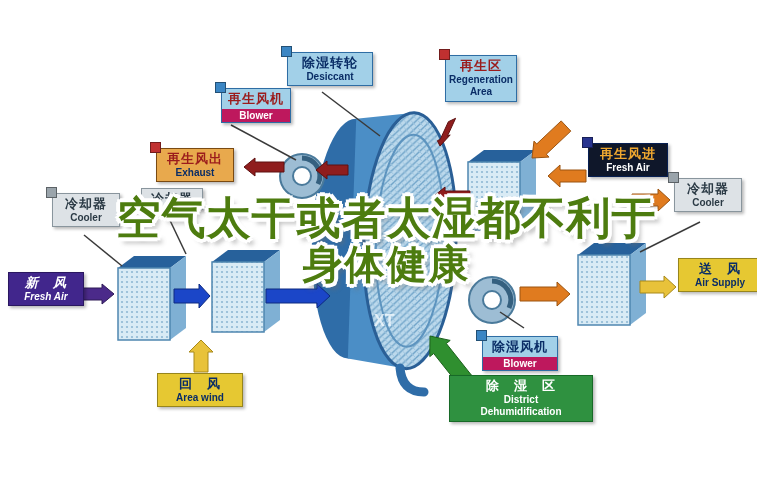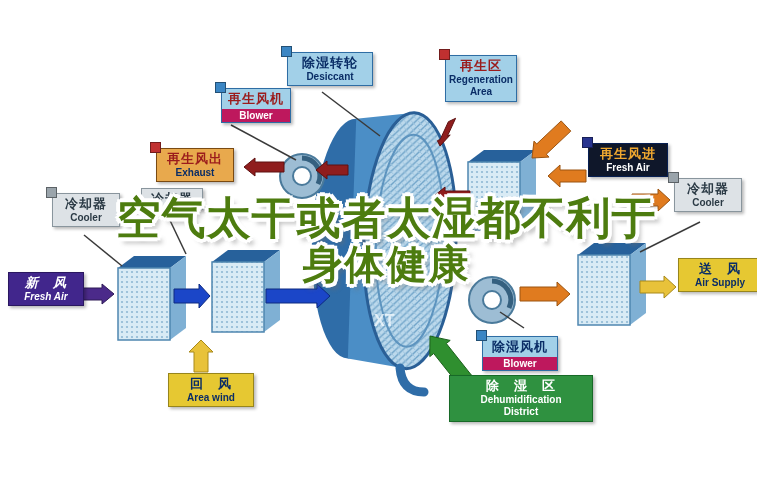--- a/index.html
+++ b/index.html
@@ -31,21 +31,21 @@
   #lb-desiccant{left:287px;top:52px;width:78px;}
   #lb-regen-area{left:409px;top:55px;width:64px;margin-left:36px;}
   #lb-regen-blower{left:201px;top:88px;width:62px;margin-left:20px;}
   #lb-heater{left:528px;top:92px;width:76px;}
   #lb-exhaust{left:156px;top:148px;width:70px;}
   #lb-regen-fresh{left:588px;top:143px;width:72px;}
   #lb-cooler-left{left:52px;top:193px;width:60px;}
   #lb-cooler-mid{left:141px;top:188px;width:54px;}
   #lb-cooler-right{left:674px;top:178px;width:60px;}
   #lb-fresh-air{left:8px;top:272px;width:68px;font-style:italic;}
-  #lb-back-wind{left:168px;top:373px;width:78px;}
+  #lb-back-wind{left:157px;top:373px;width:78px;}
   #lb-dehumid-blower{left:482px;top:328px;width:68px;margin-top:8px;}
   #lb-dehumid-district{left:443px;top:375px;width:136px;}
   #lb-air-supply{left:678px;top:258px;width:76px;}
 
   
   #overlay{position:absolute;left:0;right:0;top:194px;z-index:30;text-align:center;
            font-weight:900;color:#4d7c0f;pointer-events:none;
            text-shadow:-3px -3px 0 #fff,3px -3px 0 #fff,-3px 3px 0 #fff,3px 3px 0 #fff,
                        -4px 0 0 #fff,4px 0 0 #fff,0 -4px 0 #fff,0 4px 0 #fff,
                        5px 6px 4px rgba(110,110,110,.45);padding-left:16px;}
@@ -204,22 +204,22 @@
   </div>
 
   <div class="lb lb-blue" id="lb-dehumid-blower">
     <span class="mark" style="background:#3b86c4"></span>
     <div class="zh navy">除湿风机</div>
     <div class="strip">Blower</div>
   </div>
 
   <div class="lb lb-green" id="lb-dehumid-district">
     <div class="zh white">除　湿　区</div>
+    <div class="en white">District</div>
     <div class="en white">Dehumidification</div>
-    <div class="en white">District</div>
   </div>
 
   <div class="lb lb-yellow" id="lb-air-supply">
     <div class="zh navy">送　风</div>
     <div class="en navy">Air Supply</div>
   </div>
 
   <div id="overlay">
     <div class="l1">空气太干或者太湿都不利于</div>
     <div class="l2">身体健康</div>

